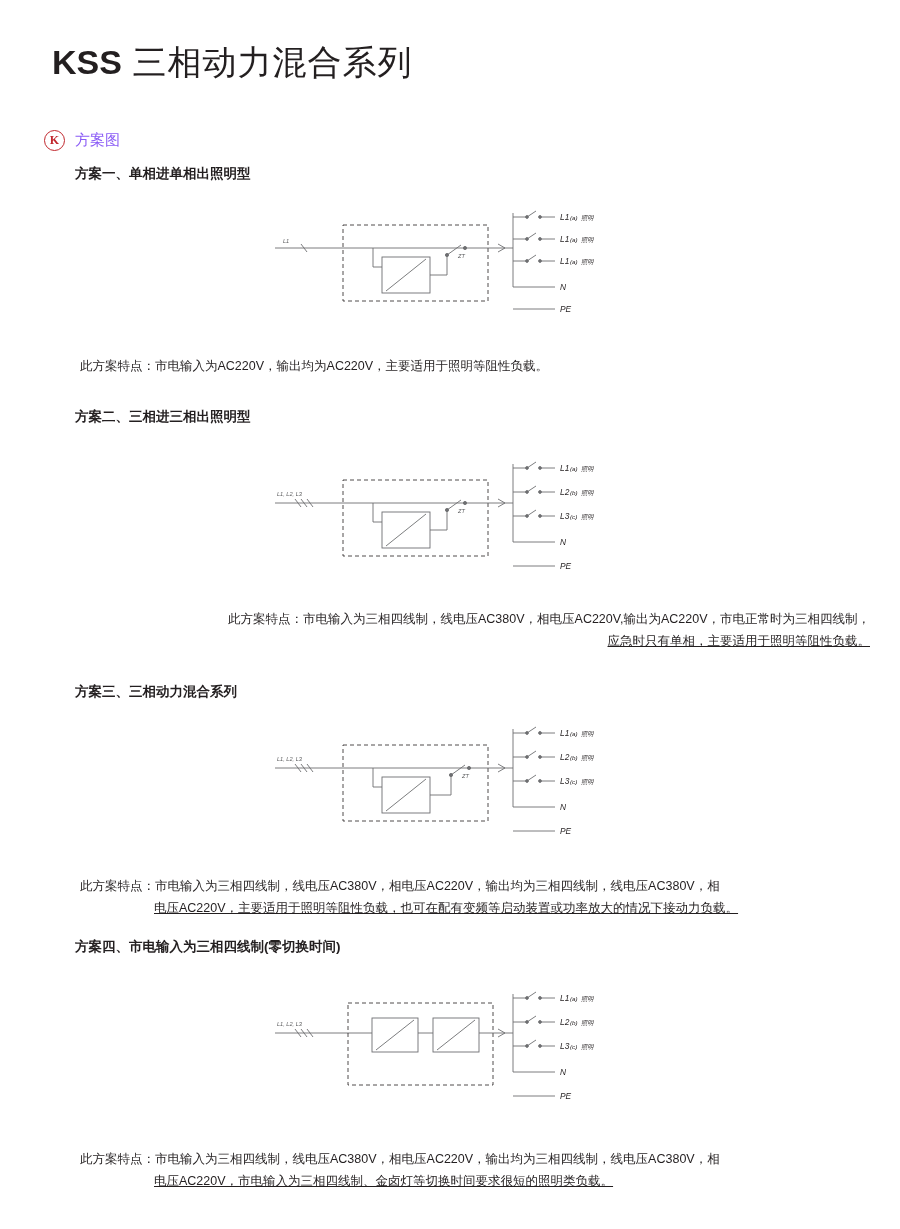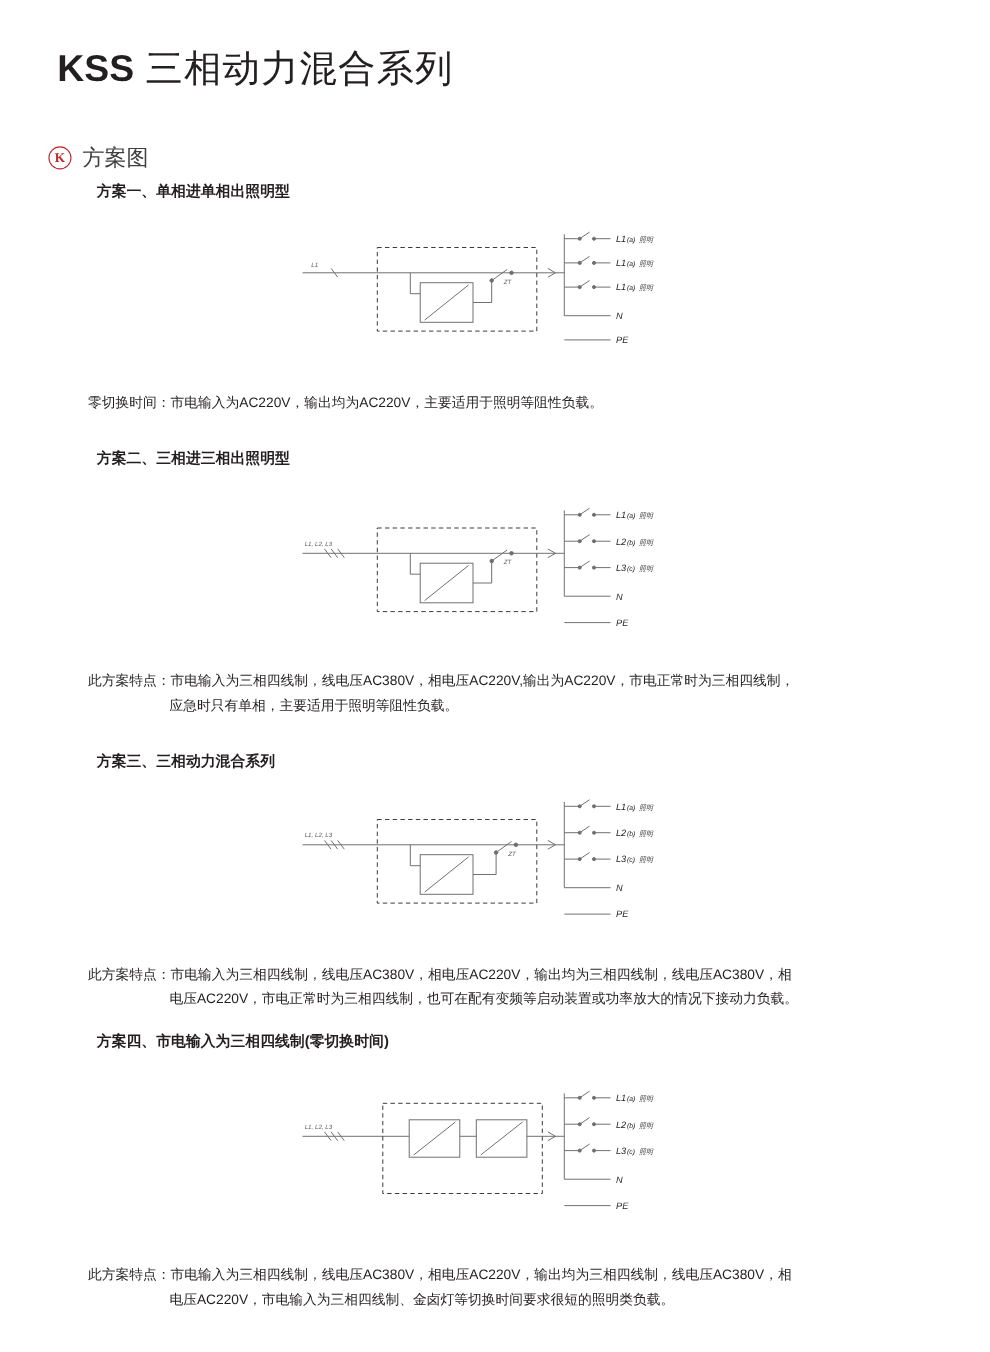--- a/index.html
+++ b/index.html
@@ -50,49 +50,50 @@
     border: 1px solid #c1272d;
     border-radius: 50%;
     color: #c1272d;
     font-size: 12px;
     line-height: 19px;
     text-align: center;
     font-family: "Liberation Serif", serif;
     font-weight: bold;
   }
   .section-head .label {
-    font-size: 20px;
-    color: #404040;
+    font-size: 15px;
+    color: #8b5cf6;
   }
   
   .scheme {
     position: absolute;
     left: 0;
     width: 900px;
   }
   .scheme-title {
     position: absolute;
-    left: 88px;
+    left: 75px;
     top: 0;
     font-size: 13.5px;
     font-weight: bold;
     color: #231f20;
     white-space: nowrap;
   }
   .scheme-note {
     position: absolute;
     left: 80px;
     font-size: 12.5px;
     line-height: 22px;
     color: #231f20;
     width: 790px;
   }
   .scheme-note .indent {
     display: block;
     padding-left: 74px;
+    text-decoration: underline;
   }
   
   .diagram {
     position: absolute;
     font-style: italic;
   }
   .diagram svg {
     display: block;
   }
   .tiny {
@@ -193,21 +194,21 @@
 
         <text class="lbl" x="305" y="69">L1</text>
         <text class="lbl-sub" x="315" y="69">(a)</text>
         <text class="lbl-sub" x="326" y="69">照明</text>
 
         <text class="lbl" x="305" y="95">N</text>
         <text class="lbl" x="305" y="117">PE</text>
       </svg>
     </div>
     <div class="scheme-note" style="top:190px;">
-      <span>零切换时间：市电输入为AC220V，输出均为AC220V，主要适用于照明等阻性负载。</span>
+      <span>此方案特点：市电输入为AC220V，输出均为AC220V，主要适用于照明等阻性负载。</span>
     </div>
   </div>
 
   <div class="scheme" style="top:408px;">
     <div class="scheme-title">方案二、三相进三相出照明型</div>
     <div class="diagram" style="left:255px; top:40px;">
       <svg width="400" height="150" viewBox="0 0 400 150">
         <g stroke="#6d6e71" stroke-width="0.9" fill="none">
           <path d="M20,55 L105,55"></path>
           <path d="M40,51 L46,59"></path>
@@ -262,21 +263,21 @@
         <text class="lbl-sub" x="326" y="47">照明</text>
 
         <text class="lbl" x="305" y="71">L3</text>
         <text class="lbl-sub" x="315" y="71">(c)</text>
         <text class="lbl-sub" x="326" y="71">照明</text>
 
         <text class="lbl" x="305" y="97">N</text>
         <text class="lbl" x="305" y="121">PE</text>
       </svg>
     </div>
-    <div class="scheme-note" style="top:200px;">
+    <div class="scheme-note" style="top:200px;text-align:right;">
       <span>此方案特点：市电输入为三相四线制，线电压AC380V，相电压AC220V,输出为AC220V，市电正常时为三相四线制，</span>
       <span class="indent">应急时只有单相，主要适用于照明等阻性负载。</span>
     </div>
   </div>
 
   <div class="scheme" style="top:683px;">
     <div class="scheme-title">方案三、三相动力混合系列</div>
     <div class="diagram" style="left:255px; top:30px;">
       <svg width="400" height="150" viewBox="0 0 400 150">
         <g stroke="#6d6e71" stroke-width="0.9" fill="none">
@@ -335,21 +336,21 @@
         <text class="lbl" x="305" y="71">L3</text>
         <text class="lbl-sub" x="315" y="71">(c)</text>
         <text class="lbl-sub" x="326" y="71">照明</text>
 
         <text class="lbl" x="305" y="97">N</text>
         <text class="lbl" x="305" y="121">PE</text>
       </svg>
     </div>
     <div class="scheme-note" style="top:192px;">
       <span>此方案特点：市电输入为三相四线制，线电压AC380V，相电压AC220V，输出均为三相四线制，线电压AC380V，相</span>
-      <span class="indent">电压AC220V，市电正常时为三相四线制，也可在配有变频等启动装置或功率放大的情况下接动力负载。</span>
+      <span class="indent">电压AC220V，主要适用于照明等阻性负载，也可在配有变频等启动装置或功率放大的情况下接动力负载。</span>
     </div>
   </div>
 
   <div class="scheme" style="top:938px;">
     <div class="scheme-title">方案四、市电输入为三相四线制(零切换时间)</div>
     <div class="diagram" style="left:255px; top:40px;">
       <svg width="400" height="150" viewBox="0 0 400 150">
         <g stroke="#6d6e71" stroke-width="0.9" fill="none">
           <path d="M20,55 L105,55"></path>
           <path d="M40,51 L46,59"></path>

